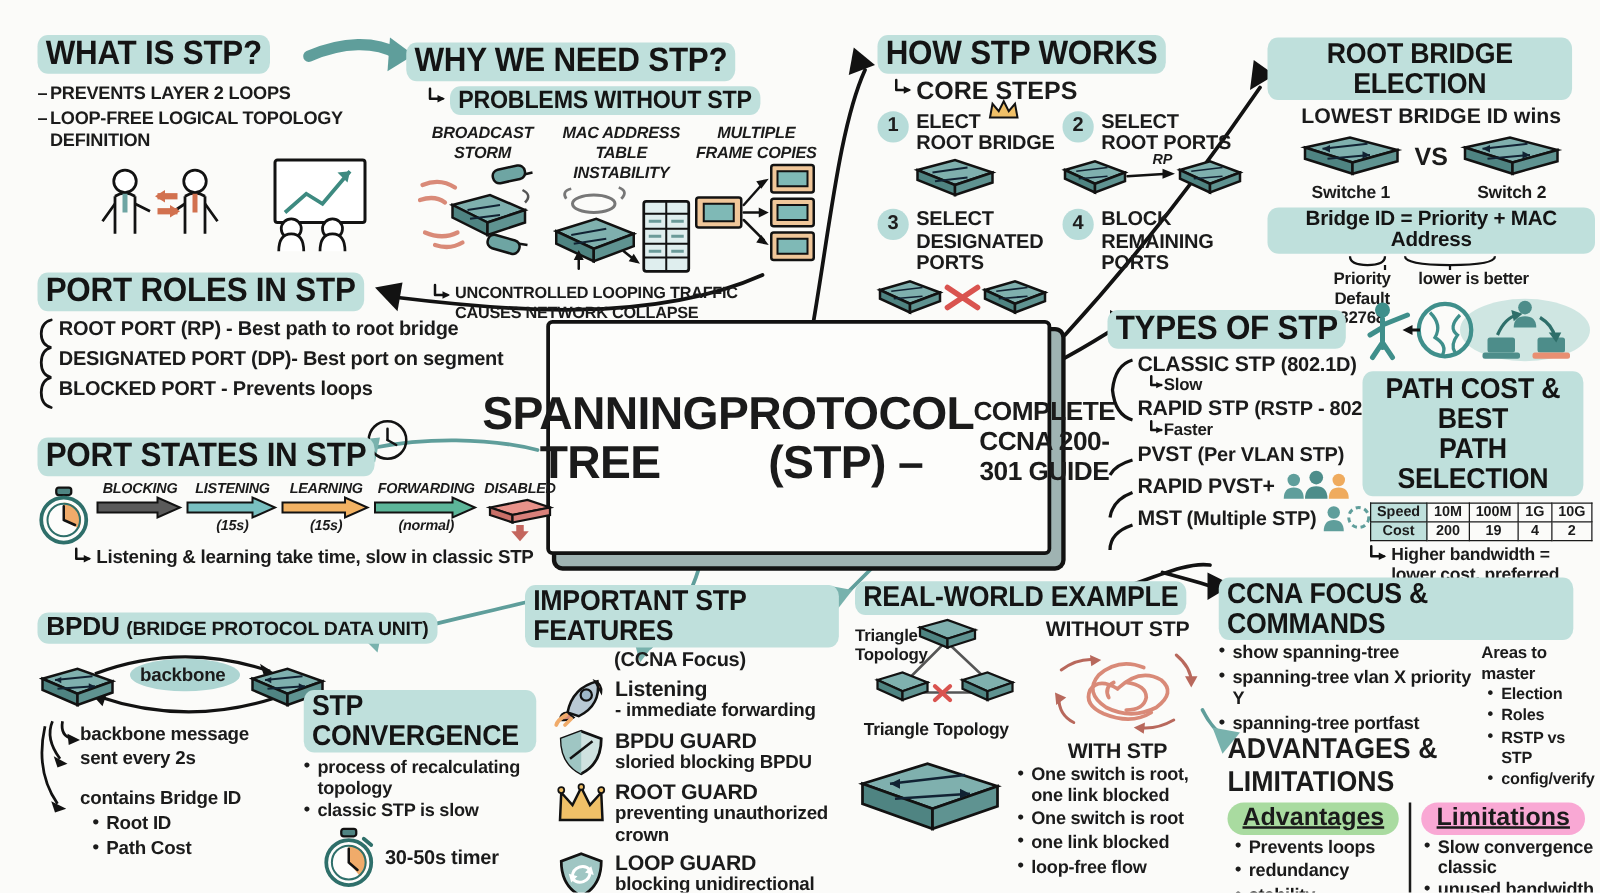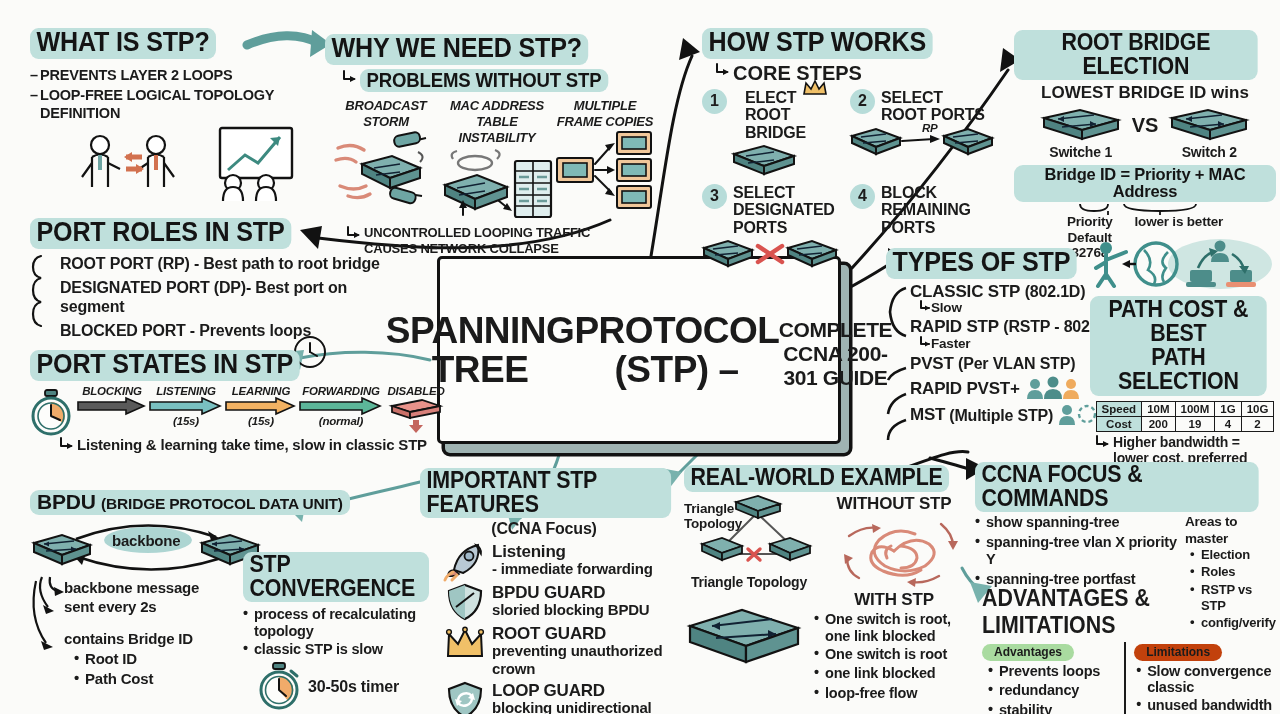--- a/index.html
+++ b/index.html
@@ -72,24 +72,24 @@
   .parrow{height:17px;display:block;}
 
   
   table.cost{border-collapse:collapse;font-size:11.5px;font-weight:700;}
   table.cost td{border:1.4px solid #1b1b1b;padding:1px 5px;text-align:center;}
   table.cost td.hd{background:#bfe0dc;font-weight:700;}
 
   
   .pill{
     display:inline-block;border-radius:13px;padding:1px 12px 2px 12px;
-    font-size:12px;font-weight:700;
+    font-size:20px;font-weight:700;text-decoration:underline;
   }
   .pill.adv{background:#a9dba0;}
-  .pill.lim{background:#c2410c;}
+  .pill.lim{background:#f9a8d4;}
   .vdiv{width:2px;background:#1b1b1b;}
 
   svg{overflow:visible;}
   .ink{fill:none;stroke:#121212;stroke-width:3;stroke-linecap:round;stroke-linejoin:round;}
   .ink2{fill:none;stroke:#121212;stroke-width:2;stroke-linecap:round;stroke-linejoin:round;}
   .tealline{fill:none;stroke:#5f9e9b;stroke-width:3;stroke-linecap:round;}
 </style>
 </head>
 <body>
 
@@ -276,21 +276,21 @@
           <polygon points="15,10 9,7 9,13" fill="#121212"></polygon>
         </svg>
       <span class="h-md" style="font-weight:700;margin-left:3px;">CORE STEPS</span>
     </div>
 
     <div style="display:flex;flex-wrap:wrap;margin-top:4px;">
 
       <div style="width:148px;">
         <div class="row">
           <div class="badge">1</div>
-          <div style="margin-left:18px;position:relative;">
+          <div style="margin-left:6px;position:relative;">
             <svg class="abs" style="left:57px;top:-9px;" width="26" height="16" viewBox="0 0 26 16">
                 <path d="M2,14 L4,3 L9,9 L13,1 L17,9 L22,3 L24,14 Z" fill="#f0c068" stroke="#121212" stroke-width="1.6"></path>
               </svg>
             <div class="txt" style="font-size:16px;white-space:pre-line;line-height:1.1;">ELECT
 ROOT BRIDGE</div>
           </div>
         </div>
         <svg width="70" height="32" viewBox="0 0 70 32" style="margin-left:28px;">
           <polygon points="4,12 34,4 64,14 34,24" fill="#7fb0ae" stroke="#121212" stroke-width="2"></polygon>
           <polygon points="4,12 4,20 34,32 34,24" fill="#4f8482" stroke="#121212" stroke-width="2"></polygon>
@@ -401,21 +401,21 @@
       <div class="txt-sm reg" style="font-size:13.5px;">lower is better</div>
     </div>
   </div>
 
   <div class="abs" style="left:30px;top:218px;width:380px;">
     <div class="hl h-xl cond">PORT ROLES IN STP</div>
     <div style="display:flex;margin-top:5px;">
       <svg width="14" height="74">
         <path d="M11,2 Q3,4 3,13 Q3,22 11,24 Q3,26 3,36 Q3,46 11,48 Q3,50 3,60 Q3,70 11,72" fill="none" stroke="#121212" stroke-width="2.2" stroke-linecap="round"></path>
       </svg>
-      <div style="margin-left:16px;">
+      <div style="margin-left:3px;">
         <div class="txt" style="font-size:16px;margin-bottom:5px;"><span>ROOT PORT (RP)</span> <span class="reg">- Best path to root bridge</span></div>
         <div class="txt" style="font-size:16px;margin-bottom:5px;"><span>DESIGNATED PORT (DP)</span><span class="reg">- Best port on segment</span></div>
         <div class="txt" style="font-size:16px;"><span>BLOCKED PORT</span> <span class="reg">- Prevents loops</span></div>
       </div>
     </div>
   </div>
 
   <div class="abs" style="left:30px;top:350px;width:420px;">
     <div class="hl h-xl cond">PORT STATES IN STP</div>
 

